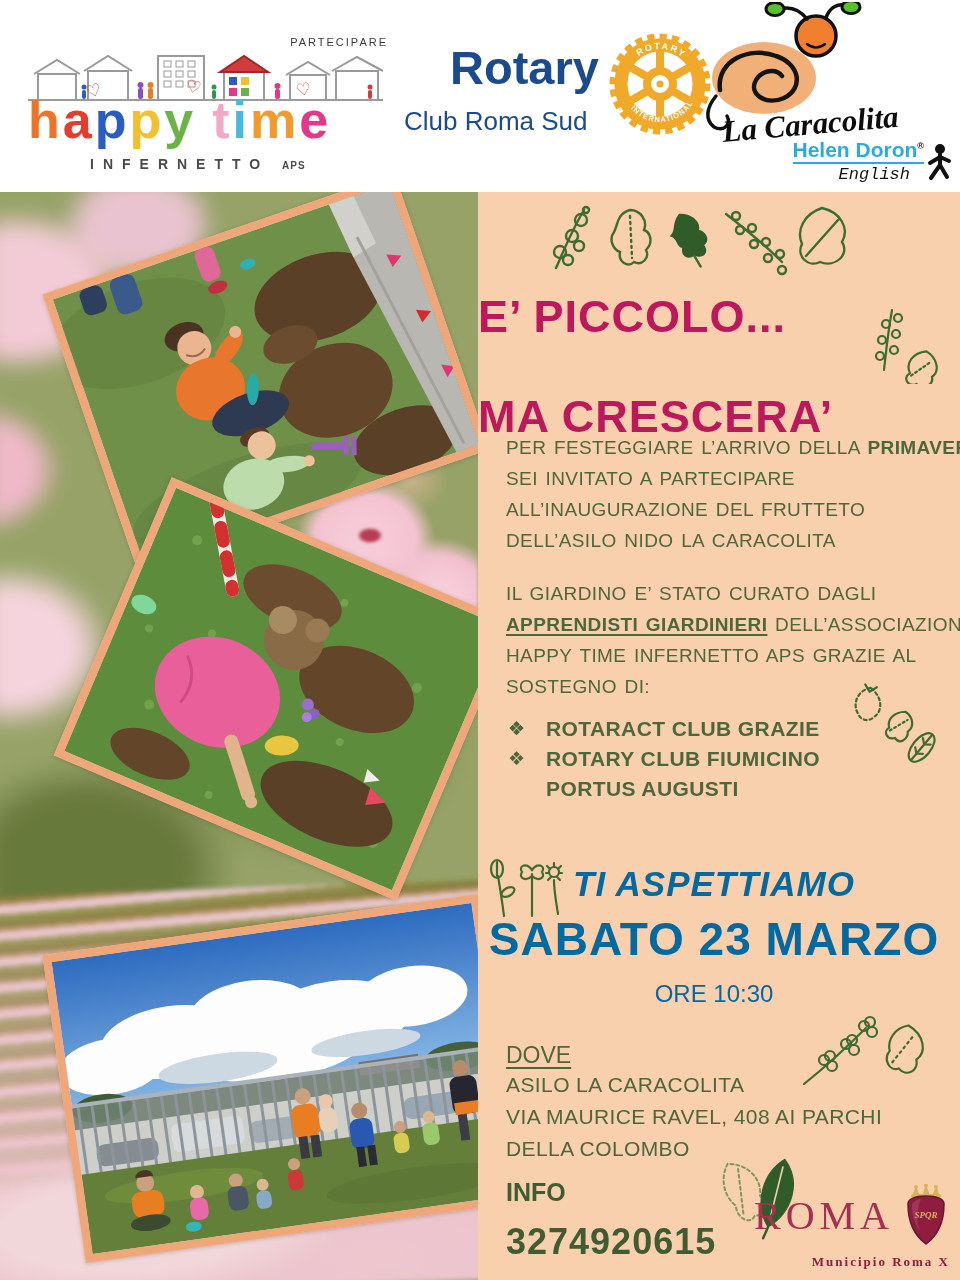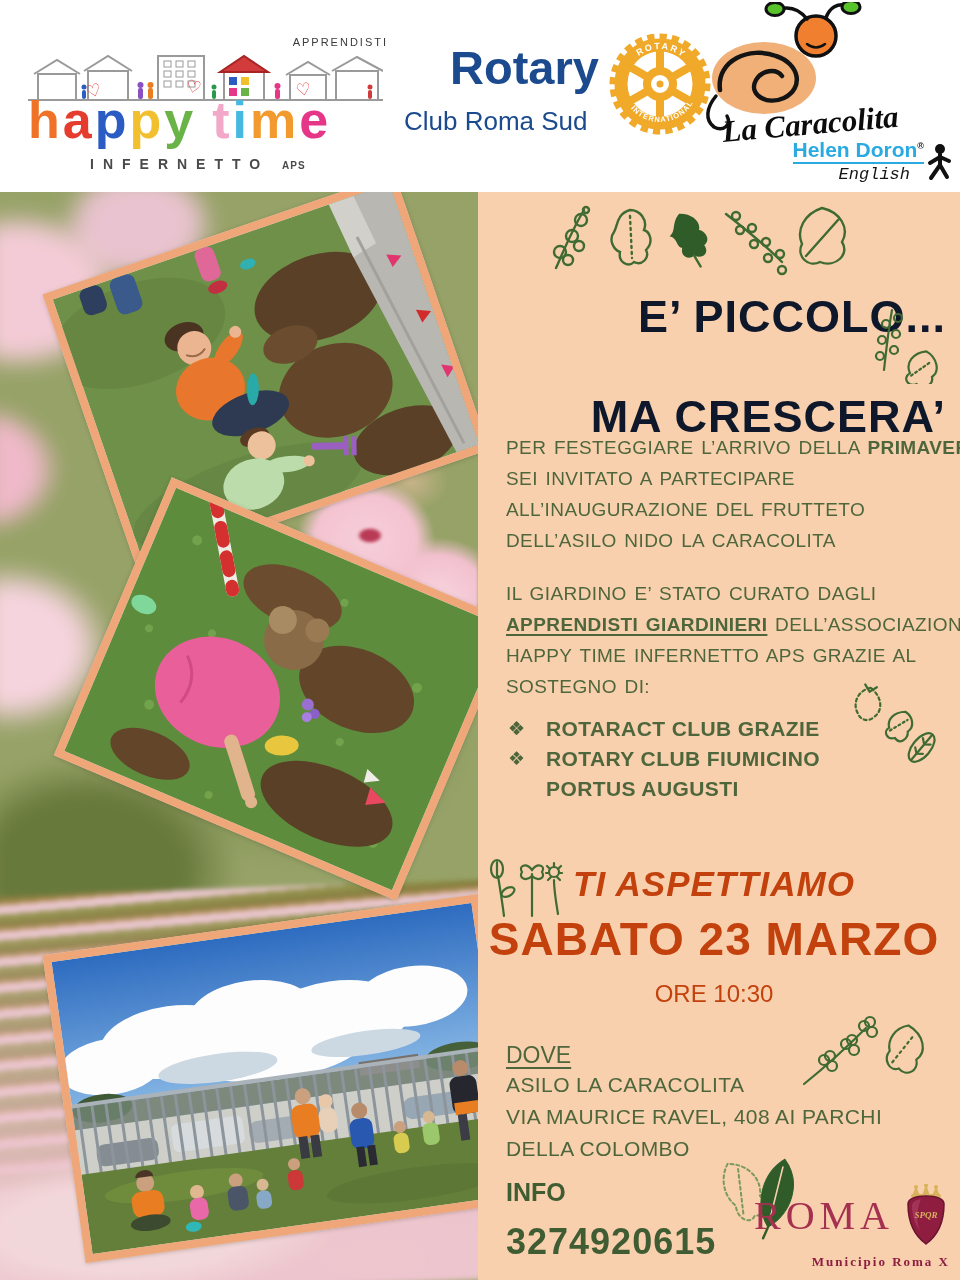--- a/index.html
+++ b/index.html
@@ -82,38 +82,38 @@
   
   .panel{position:absolute;left:478px;top:192px;width:482px;height:1088px;background:#f8d0ae;z-index:2;}
   .doodle{position:absolute;pointer-events:none;}
   .d-row{left:70px;top:10px;}
   .d-title{right:8px;top:112px;}
   .d-bullets{right:2px;top:486px;}
   .d-flowers{left:10px;top:666px;}
   .d-dove{left:318px;top:818px;}
   .d-info{left:228px;top:958px;}
 
-  .title{position:absolute;left:0;right:14px;text-align:right;color:#0f172a;font-weight:bold;
+  .title{position:absolute;left:0;right:14px;text-align:left;color:#be185d;font-weight:bold;
          font-size:45px;letter-spacing:1px;line-height:1;}
   .t1{top:102px;}
   .t2{top:166px;margin-top:36px;}
 
   .para{position:absolute;left:28px;color:#4e663b;font-size:19px;letter-spacing:.4px;word-spacing:2px;line-height:31px;}
   .para div{white-space:nowrap;}
   .pp1{top:240px;}
   .pp2{top:386px;}
   .bold{font-weight:bold;}
   .boldu{font-weight:bold;text-decoration:underline;text-decoration-thickness:2px;text-underline-offset:3px;}
 
   .bullets{position:absolute;left:30px;top:522px;width:408px;margin:0;padding:0;list-style:none;
            color:#4e663b;font-size:21px;font-weight:bold;letter-spacing:.4px;line-height:30px;}
   .bullets li{position:relative;padding-left:38px;margin-bottom:0px;}
   .bullets .bch{position:absolute;left:0;top:0;font-size:19px;}
 
-  .ev{position:absolute;left:0;right:10px;text-align:center;color:#c2410c;}
+  .ev{position:absolute;left:0;right:10px;text-align:center;color:#0369a1;}
   .ev-ti{top:672px;font-size:35px;font-weight:bold;font-style:italic;letter-spacing:1px;}
   .ev-date{top:720px;font-size:46px;font-weight:bold;letter-spacing:1px;}
   .ev-ore{top:788px;font-size:24px;font-weight:normal;}
 
   .dove{position:absolute;left:28px;top:850px;color:#4e663b;}
   .dove-label{font-size:23px;font-weight:normal;text-decoration:underline;text-decoration-thickness:2px;text-underline-offset:4px;}
   .dove-line{font-size:21px;letter-spacing:.4px;line-height:32px;white-space:nowrap;}
   .dove-line:first-of-type{margin-top:6px;}
 
   .info{position:absolute;left:28px;top:986px;color:#3f5c33;}
@@ -129,21 +129,21 @@
   svg text{user-select:none;}
 </style>
 </head>
 <body>
 
 <div class="poster">
 
   <div class="hdr">
 
     <div class="ht">
-      <div class="ht-assoc">APPRENDISTI</div>
+      <div class="ht-assoc">PARTECIPARE</div>
       <svg class="ht-houses" width="355" height="52" viewBox="0 0 355 52">
         <g stroke="#9a9a9a" stroke-width="2" fill="none">
           <line x1="0" y1="50" x2="355" y2="50"></line>
           <rect x="10" y="24" width="38" height="26"></rect>
             <polyline points="6,24 29,10 52,24"></polyline>
           <rect x="60" y="21" width="40" height="29"></rect>
             <polyline points="56,21 80,6 104,21"></polyline>
           <rect x="130" y="6" width="46" height="44"></rect>
           <rect x="196" y="22" width="40" height="28"></rect>
           <rect x="262" y="25" width="36" height="25"></rect>

